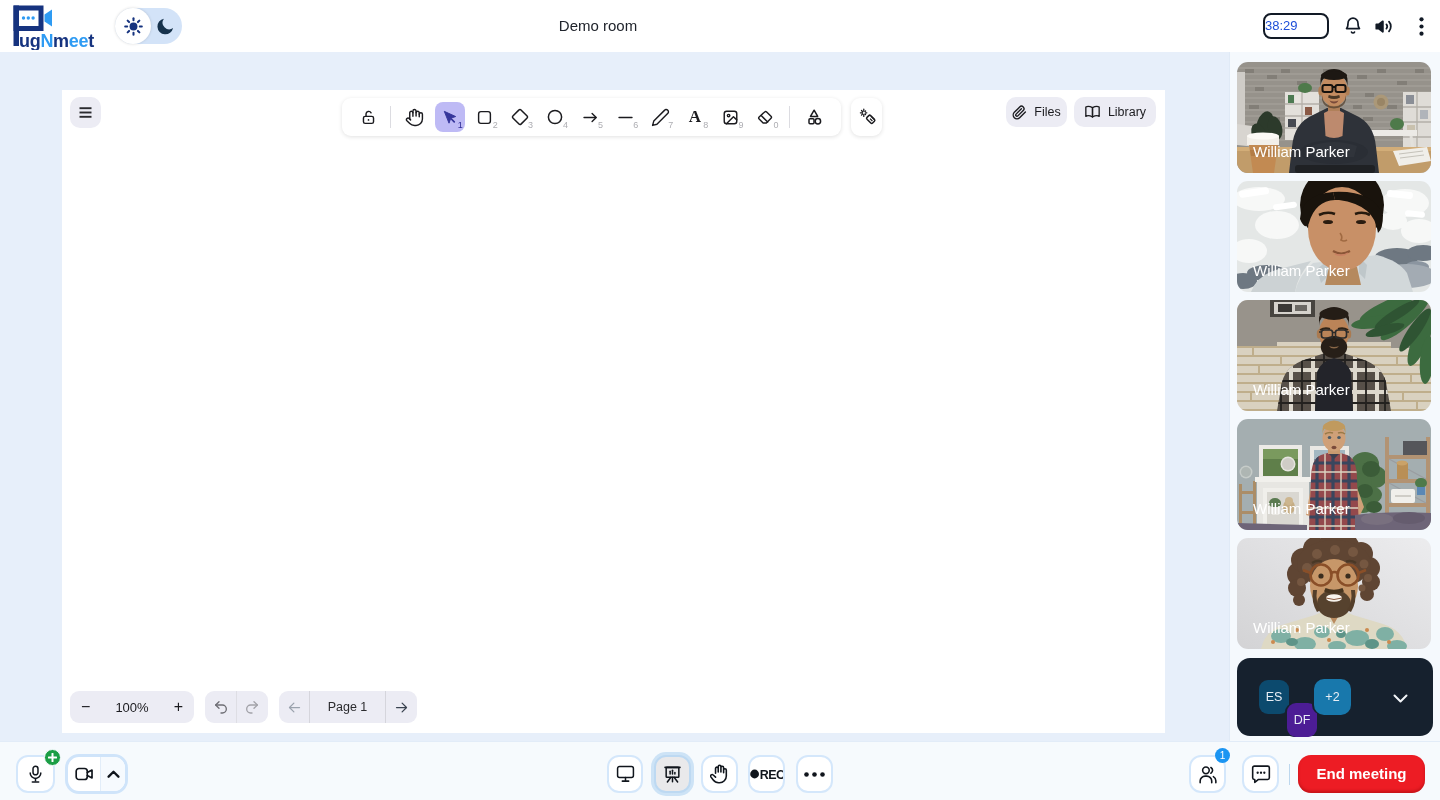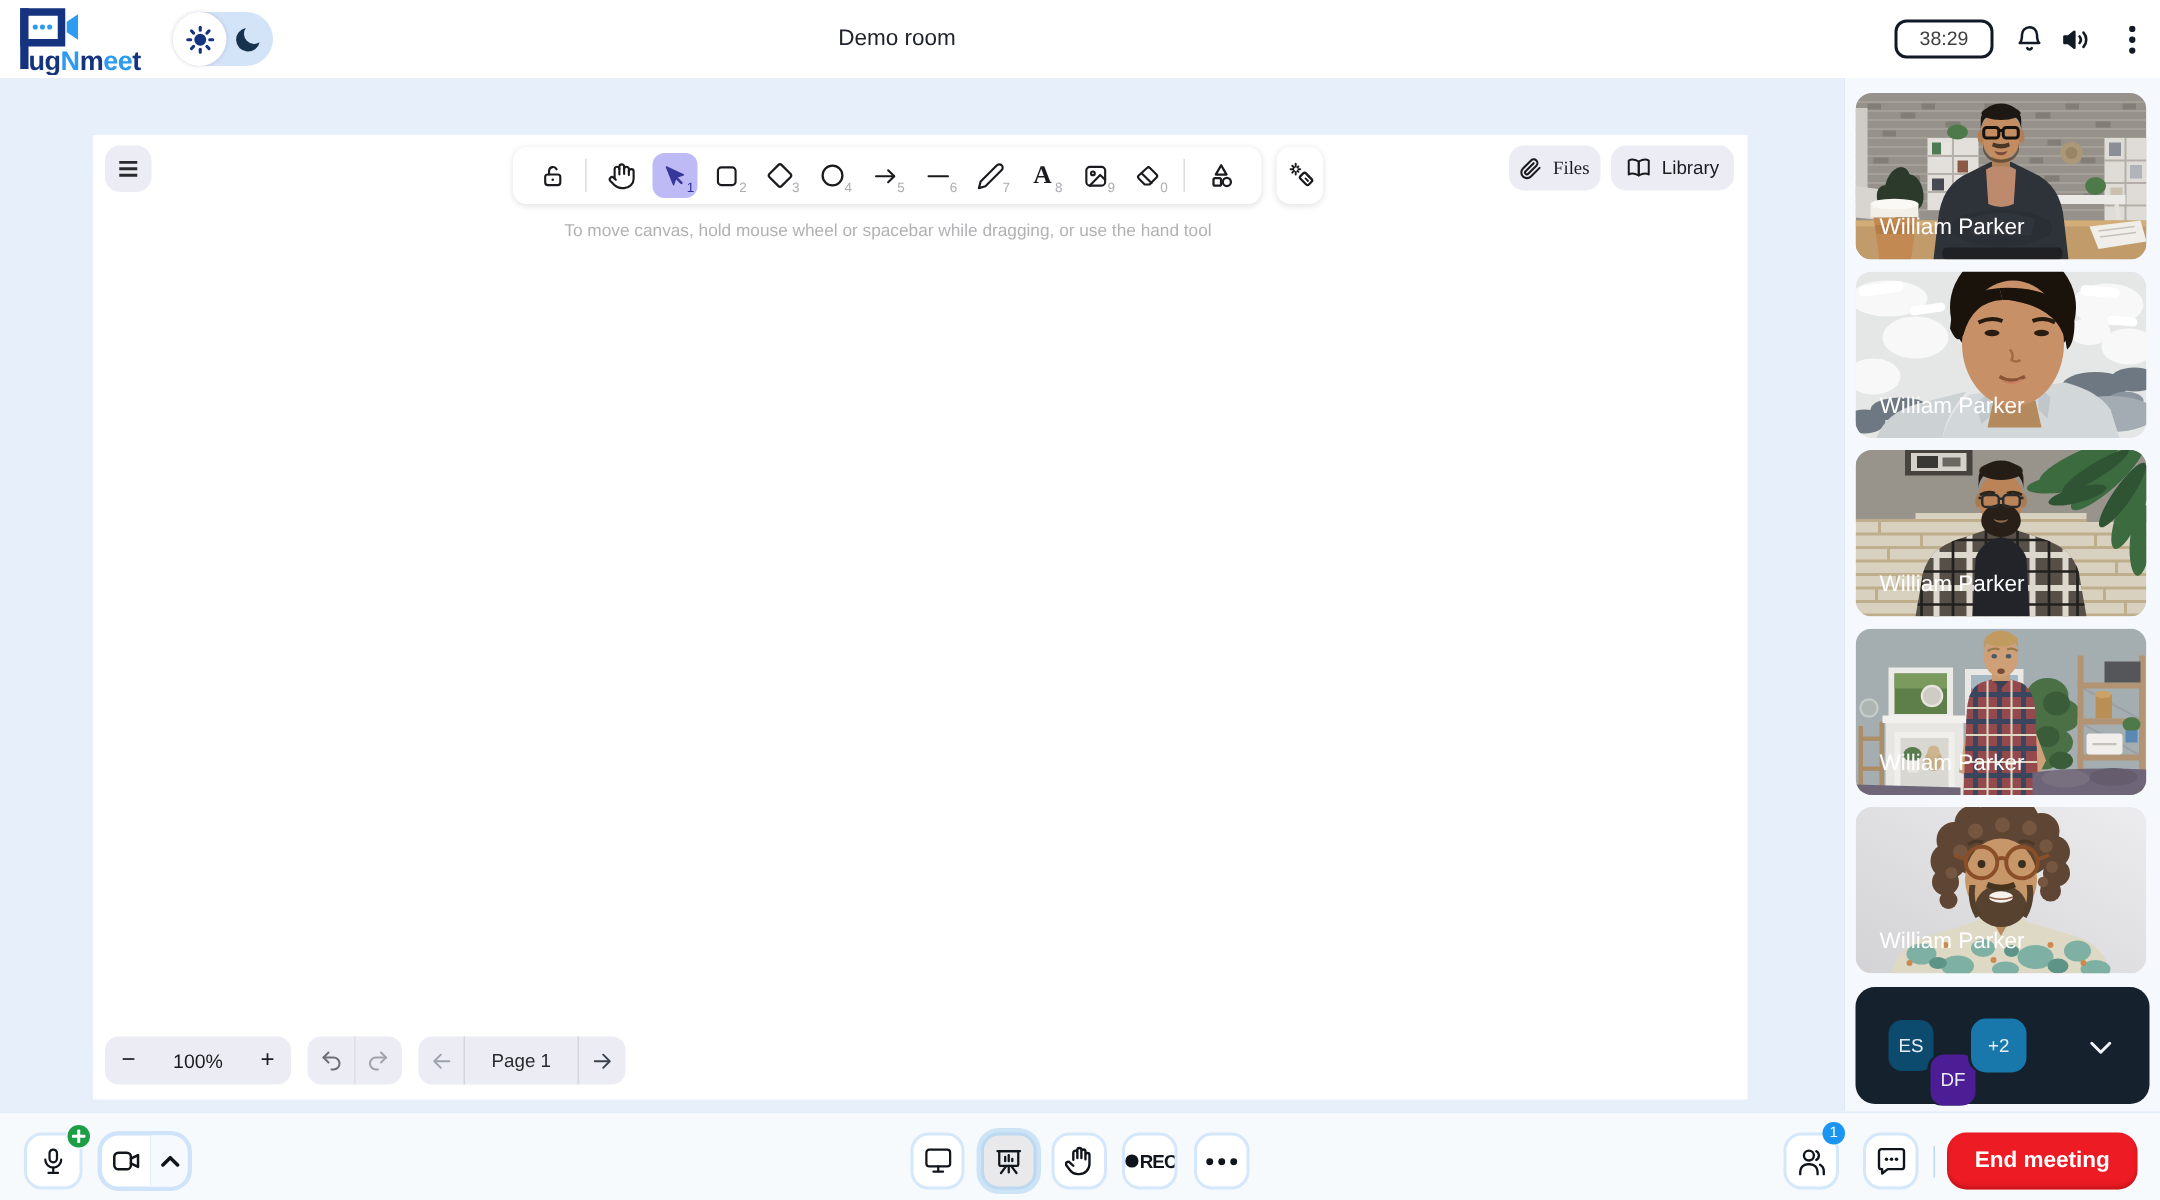--- a/index.html
+++ b/index.html
@@ -5,21 +5,21 @@
   * { margin:0; padding:0; box-sizing:border-box; }
   html,body { width:1440px; height:800px; overflow:hidden; font-family:"Liberation Sans", sans-serif; }
   body { background:#e7effa; position:relative; }
   
   .header { position:absolute; left:0; top:0; width:1440px; height:52px; background:#ffffff; z-index:5; }
   .logo { position:absolute; left:13px; top:2px; }
   .toggle { position:absolute; left:115px; top:8px; width:67px; height:36px; background:#d3e3f8; border-radius:18px; }
   .toggle .day { position:absolute; left:0; top:0; width:36px; height:36px; background:#ffffff; border-radius:18px; box-shadow:0 0 3px rgba(0,0,0,.15); display:flex; align-items:center; justify-content:center; }
   .toggle .night { position:absolute; right:0; top:0; width:33px; height:36px; display:flex; align-items:center; justify-content:center; }
   .title { position:absolute; left:0; top:0; width:1196px; height:52px; text-align:center; line-height:52px; font-size:15px; color:#20242c; }
-  .timer { position:absolute; left:1263px; top:13px; width:66px; height:26px; border:2px solid #121a26; border-radius:8px; text-align:center; line-height:22px; font-size:13px; color:#404040; }
+  .timer { position:absolute; left:1263px; top:13px; width:66px; height:26px; border:2px solid #121a26; border-radius:8px; text-align:left; line-height:22px; font-size:13px; color:#1d4ed8; }
   .hicon { position:absolute; top:16px; }
   
   .canvas { position:absolute; left:62px; top:90px; width:1103px; height:643px; background:#ffffff; }
   .burger { position:absolute; left:8px; top:7px; width:31px; height:31px; background:#ececf4; border-radius:10px; display:flex; align-items:center; justify-content:center; }
   .island { position:absolute; left:280px; top:8px; width:499px; height:38px; background:#ffffff; border-radius:9px; box-shadow:0 1px 4px rgba(0,0,0,.12); display:flex; align-items:center; padding:0 10px; }
   .tool { position:relative; width:31px; height:30px; border-radius:8px; display:flex; align-items:center; justify-content:center; margin:0 2.5px; }
   .tool.active { background:#bebaf5; }
   .tool .num { position:absolute; right:2px; bottom:2px; font-size:9px; color:#adadb2; }
   .tool.active .num { color:#2f2c96; }
   .tdiv { width:1px; height:22px; background:#dcdce1; margin:0 6px; }
@@ -206,34 +206,33 @@
   </div>
   <div class="wand">
     <svg width="20" height="20" viewBox="0 0 20 20" fill="none" stroke="#1b1b1f">
         <path d="M9.2 8.2 L11 6.4 Q11.9 5.5 12.8 6.4 L16.6 10.2 Q17.5 11.1 16.6 12 L14.8 13.8 Q13.9 14.7 13 13.8 L9.2 10 Q8.3 9.1 9.2 8.2 z" stroke-width="1.5" transform="translate(0.8,2.2)"></path>
         <path d="M12.2 9.4 l2.4 2.4 M13.9 7.7 l2.4 2.4" stroke-width="1.2" transform="translate(0.8,2.2)"></path>
         <g stroke-width="1.3" stroke-linecap="round">
           <path d="M6.8 2.2 v1.8 M6.8 7.6 v1.8 M3.4 5.8 h1.8 M8.6 5.8 h1.2 M4.5 3.5 l1.2 1.2 M8 7 l0.6 0.6 M4.5 8.1 l1.2 -1.2 M8 4.6 l0.6 -0.6"></path>
         </g>
       </svg>
   </div>
-  <div class="fbtn" style="left:944px; width:61px;font-family:Liberation Serif, serif;">
+  <div class="fbtn" style="left:944px; width:61px;">
     <svg width="15" height="15" viewBox="0 0 24 24" fill="none" stroke="#1b1b1f" stroke-width="2.2" stroke-linecap="round" stroke-linejoin="round">
         <path d="M21.4 11.05 l-9.2 9.2 a6 6 0 0 1 -8.49 -8.49 l8.6 -8.6 a4 4 0 0 1 5.66 5.66 l-8.6 8.6 a2 2 0 0 1 -2.83 -2.83 l8.5 -8.5"></path>
       </svg>
     Files
   </div>
   <div class="fbtn" style="left:1012px; width:82px;">
     <svg width="17" height="16" viewBox="0 0 24 24" fill="none" stroke="#1b1b1f" stroke-width="2" stroke-linecap="round" stroke-linejoin="round">
         <path d="M2 4.5 C4.5 3 7.5 3 12 5.5 v14 C7.5 17 4.5 17 2 18.5 z"></path>
         <path d="M22 4.5 C19.5 3 16.5 3 12 5.5 v14 c4.5 -2.5 7.5 -2.5 10 -1 z"></path>
       </svg>
     Library
   </div>
-  <div class="hint">To move canvas, hold mouse wheel or spacebar while dragging, or use the hand tool</div>
   <div class="zoompill">
     <span style="font-size:16px;">−</span>
       <span>100%</span>
       <span style="font-size:16px;">+</span>
   </div>
   <div class="undoredo">
     <div>
         <svg width="16" height="16" viewBox="0 0 24 24" fill="none" stroke="#6e6e74" stroke-width="2" stroke-linecap="round" stroke-linejoin="round">
           <path d="M9 14 L4 9 L9 4"></path>
           <path d="M4 9 h10 a6 6 0 0 1 0 12 h-2"></path>

